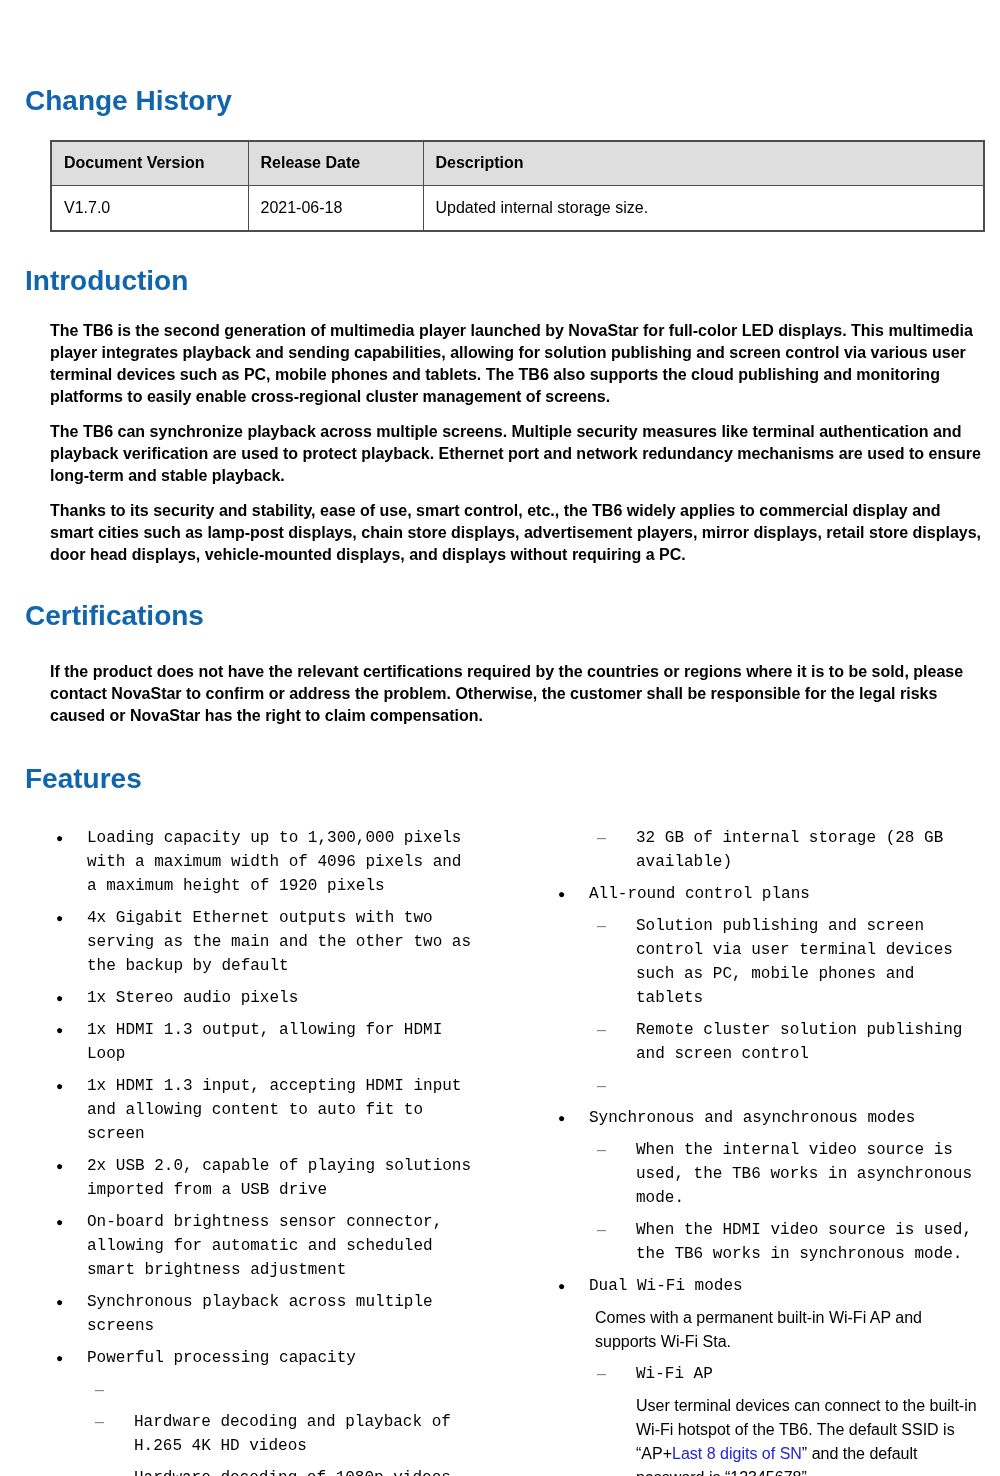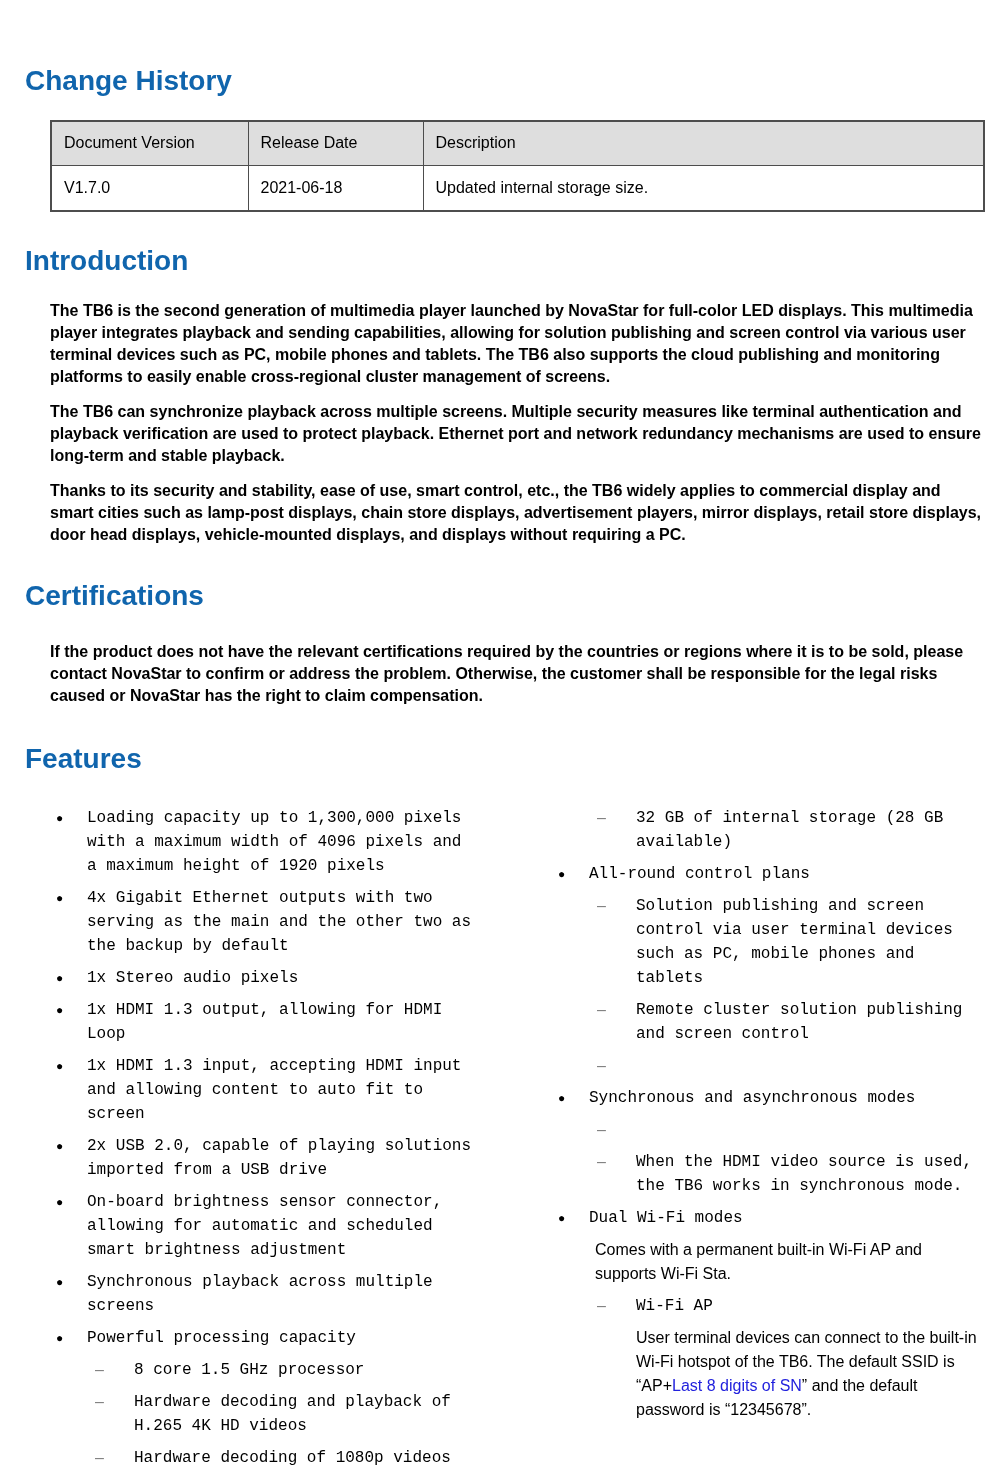--- a/index.html
+++ b/index.html
@@ -7,38 +7,38 @@
     --ssid-blue:#2222dd;
     --tbl-header-bg:#dedede;
     --tbl-border:#4d4d4d;
     --dash-gray:#808080;
   }
   *{box-sizing:border-box;}
   html,body{margin:0;padding:0;background:#ffffff;}
   .page{
     width:1000px;height:1476px;overflow:hidden;background:#ffffff;
     font-family:"Liberation Sans","DejaVu Sans",sans-serif;
-    color:#000;padding-top:64px;
+    color:#000;padding-top:84px;
   }
   h1.section{
     font-size:28px;line-height:34px;font-weight:bold;
     color:var(--heading-blue);
     margin:0 0 0 25px;
   }
   .gap-after-h1{height:22px;}
   .gap-section{height:32px;}
   
   table.ch{
     border-collapse:collapse;margin-left:50px;width:935px;
     font-size:16px;
   }
   table.ch, table.ch th, table.ch td{border:1px solid var(--tbl-border);}
   table.ch{border:2px solid var(--tbl-border);}
   table.ch th{
-    background:var(--tbl-header-bg);font-weight:normal;text-align:left;
+    background:var(--tbl-header-bg);font-weight:bold;text-align:left;
     height:44px;padding:0 6px 0 12px;
   }
   table.ch td{height:46px;padding:0 6px 0 12px;}
   .col-version{width:197px;}
   .col-date{width:175px;}
   
   .body-block{margin:0 15px 0 50px;width:935px;}
   .body-block p{font-size:16px;line-height:22px;margin:0 0 13px 0;font-weight:bold;}
   .body-block p.bold{font-weight:bold;}
   
@@ -134,21 +134,20 @@
         <div class="fi">
           <span class="m1">●</span>
           <span class="txt">Synchronous playback across multiple screens</span>
         </div>
         <div class="fi">
           <span class="m1">●</span>
           <span class="txt">Powerful processing capacity</span>
         </div>
         <div class="fi">
           <span class="m2">–</span>
-          <span class="txt">8 core 1.5 GHz processor</span>
         </div>
         <div class="fi">
           <span class="m2">–</span>
           <span class="txt">Hardware decoding and playback of H.265 4K HD videos</span>
         </div>
         <div class="fi">
           <span class="m2">–</span>
           <span class="txt">Hardware decoding of 1080p videos</span>
         </div>
         <div class="fi">
@@ -175,20 +174,21 @@
         </div>
         <div class="fi">
           <span class="m2">–</span>
         </div>
         <div class="fi">
           <span class="m1">●</span>
           <span class="txt">Synchronous and asynchronous modes</span>
         </div>
         <div class="fi">
           <span class="m2">–</span>
+          <span class="txt">When the internal video source is used, the TB6 works in asynchronous mode.</span>
         </div>
         <div class="fi">
           <span class="m2">–</span>
           <span class="txt">When the HDMI video source is used, the TB6 works in synchronous mode.</span>
         </div>
         <div class="fi">
           <span class="m1">●</span>
           <span class="txt">Dual Wi-Fi modes</span>
         </div>
         <div class="fpara ind1">Comes with a permanent built-in Wi-Fi AP and supports Wi-Fi Sta.</div>

